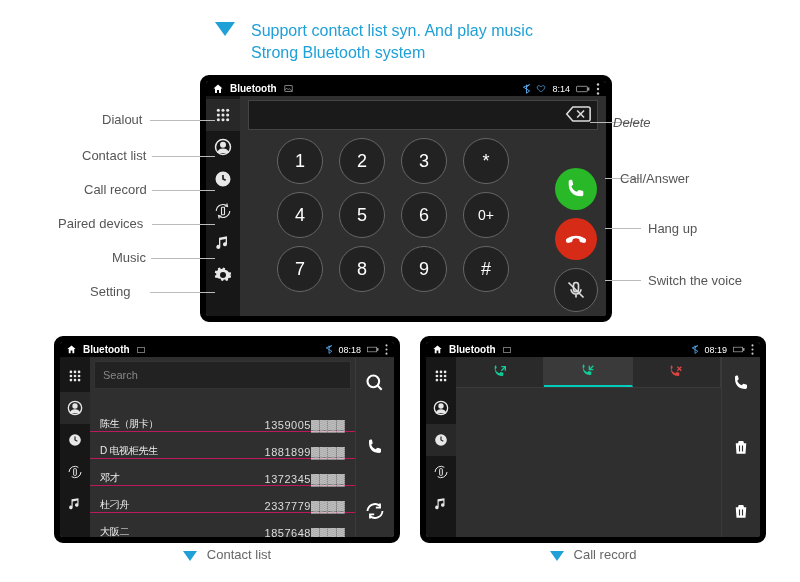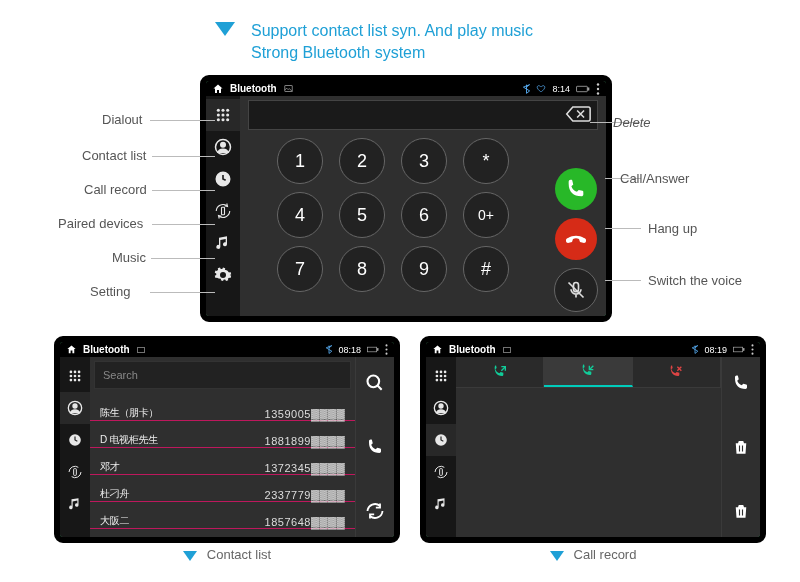--- a/index.html
+++ b/index.html
@@ -30,21 +30,21 @@
 .inputbar { height:28px; margin:4px 8px 0 8px; background:#1a1a1a; border:1px solid #444; position:relative;}
 .delbox { position:absolute; right:6px; top:4px; height:18px; width:26px; color:#ccc;}
 
 
 .lbl { position:absolute; color:#555; font-size:13px;}
 .lbl .ln { position:absolute; height:1px; background:#bbb;}
 .lbl .txt { position:absolute; white-space:nowrap;}
 
 
 .list { flex:1; background:#2f2f2f; color:#ccc; overflow:hidden;}
-.searchbar { height:26px; background:#222; border:1px solid #333; margin:4px 4px 5px 4px; padding:0 8px; color:#888; font-size:11px; display:flex; align-items:center;}
+.searchbar { height:26px; background:#222; border:1px solid #333; margin:4px 4px 16px 4px; padding:0 8px; color:#888; font-size:11px; display:flex; align-items:center;}
 .listrow { height:26px; display:flex; align-items:flex-end; padding:0 10px; border-bottom:1px solid #be185d; font-size:11px;}
 .listrow .nm { flex:1; color:#eee; font-size:10px; letter-spacing:-0.3px;}
 .listrow .ph { color:#ddd; font-size:11px; letter-spacing:0.5px;}
 .rcol { width:38px; background:#2f2f2f; display:flex; flex-direction:column; align-items:center; gap:10px; padding-top:14px; border-left:1px solid #3a3a3a;}
 .rcol .rbtn { width:24px; height:24px; display:flex; align-items:center; justify-content:center; color:#fff; cursor:pointer;}
 .tabs { height:30px; background:#2a2a2a; display:flex; border-bottom:1px solid #3a3a3a;}
 .tabs .tab { flex:1; display:flex; align-items:center; justify-content:center; border-right:1px solid #3a3a3a; cursor:pointer;}
 .tabs .tab.active { background:#3a3a3a; border-bottom:2px solid #0cb; }
 .footer { display:flex; align-items:center; gap:10px; margin-top:4px; justify-content:center;}
 svg { display:block;}

